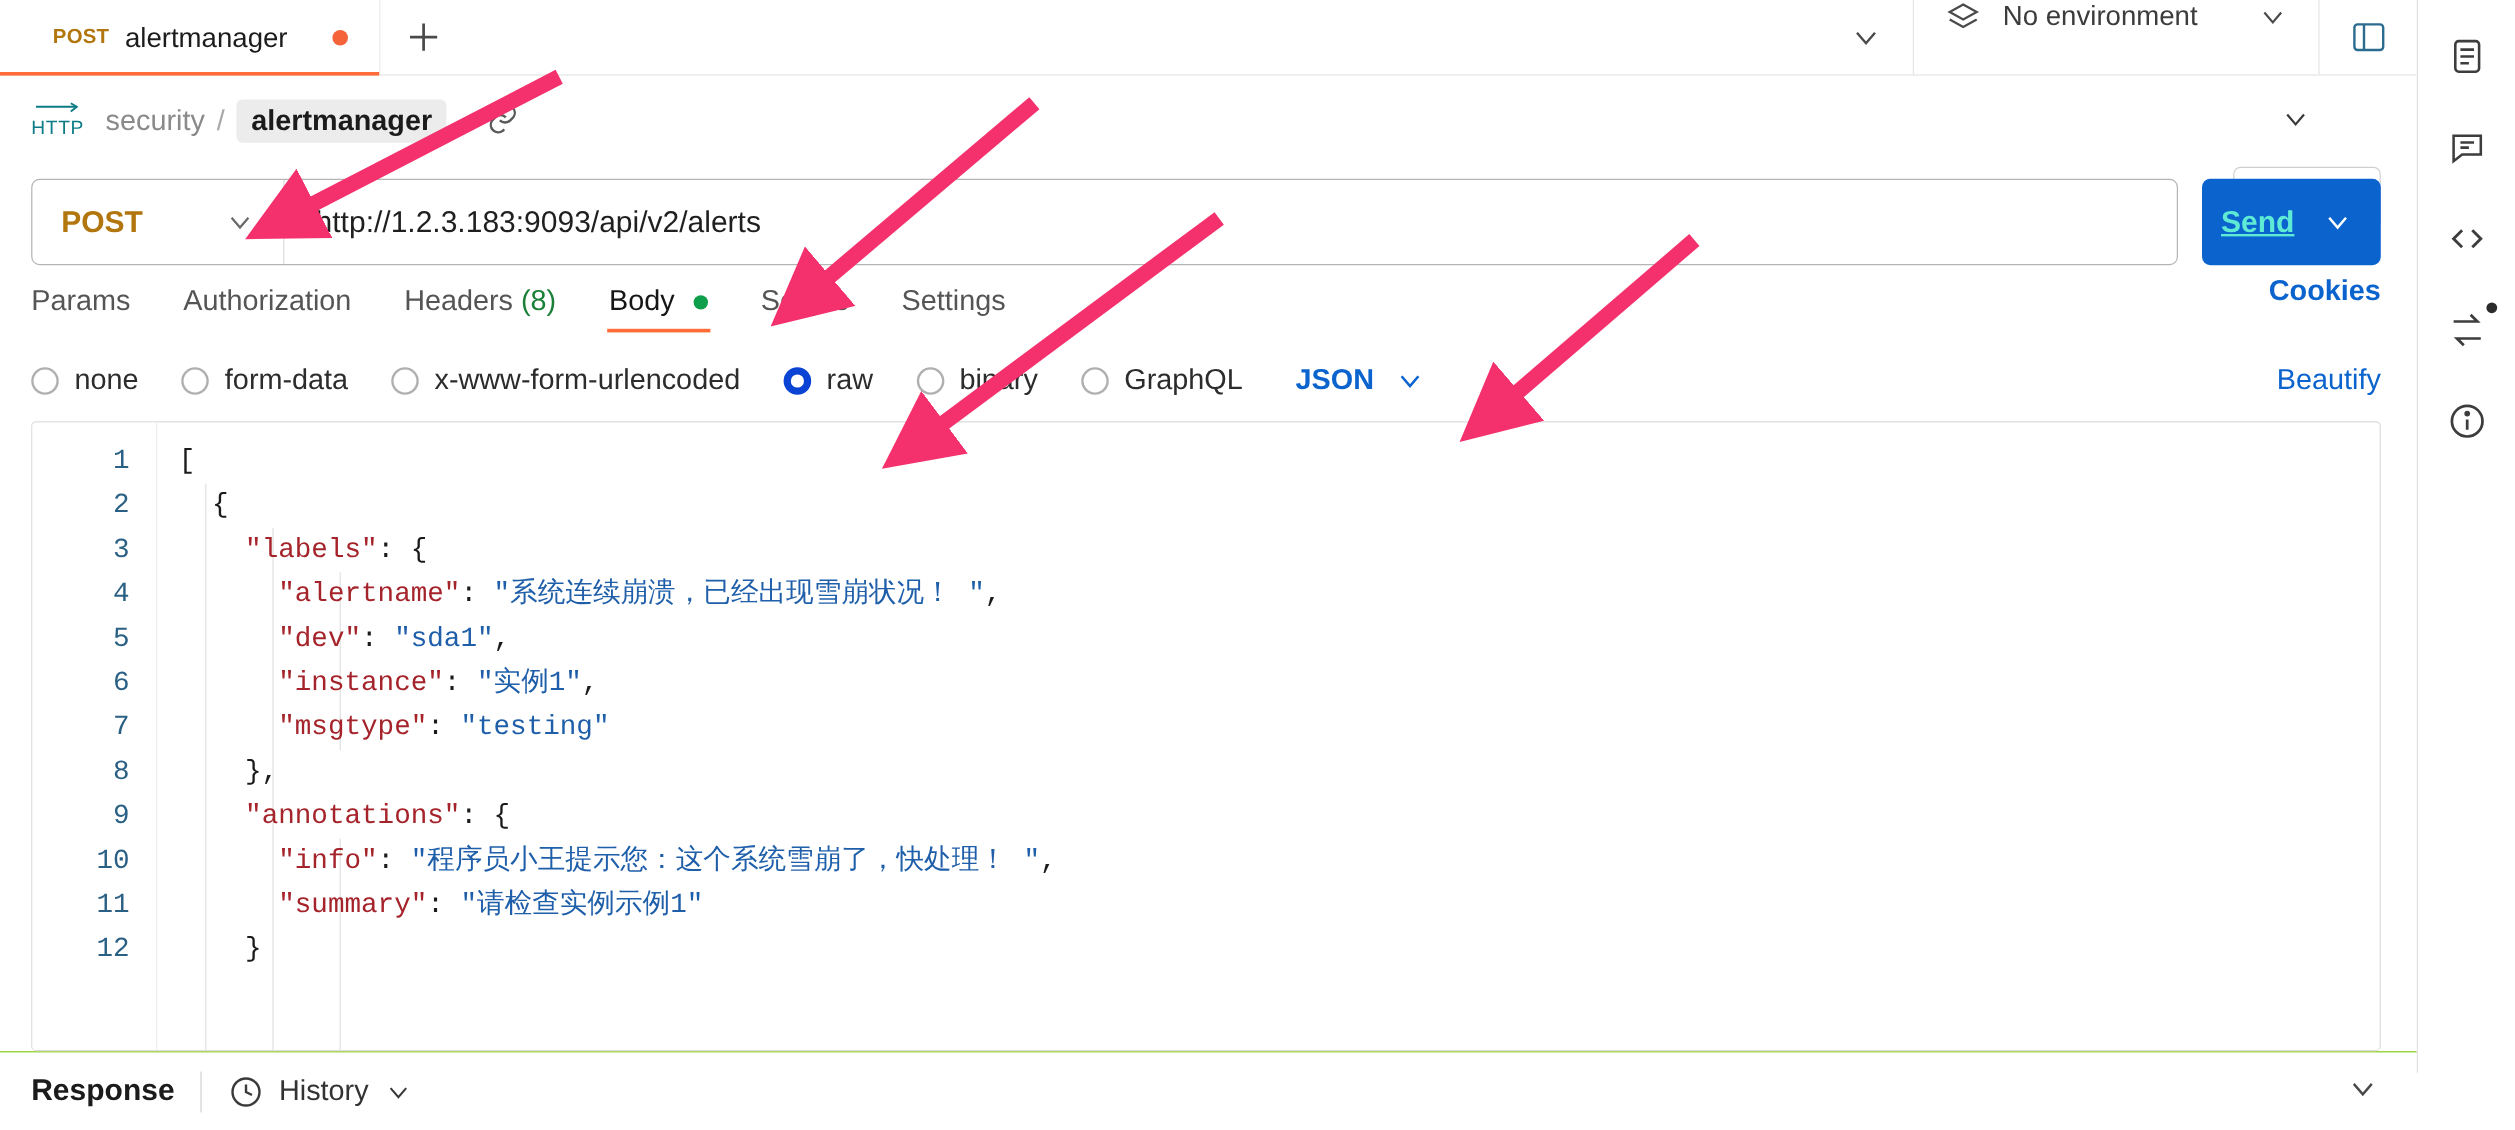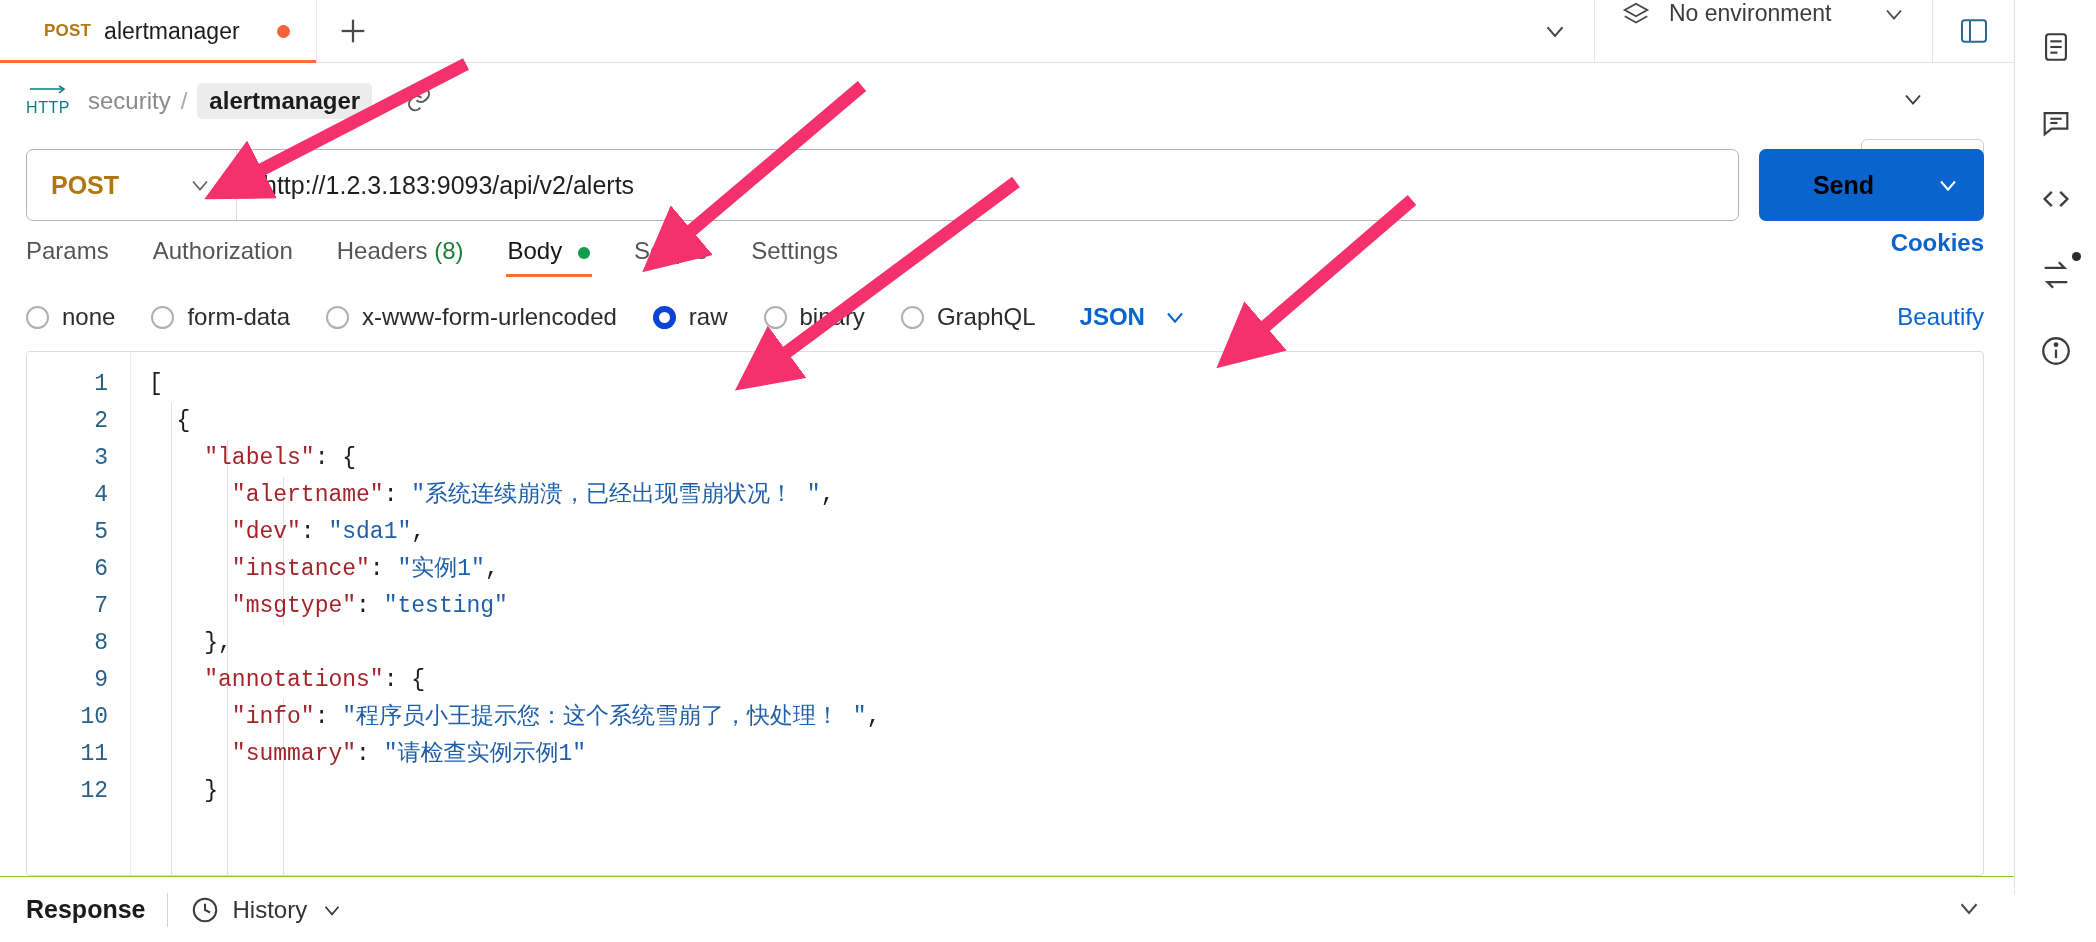--- a/index.html
+++ b/index.html
@@ -72,21 +72,21 @@
   }
   .method-sel {
     width: 210px; display: flex; align-items: center; justify-content: space-between;
     padding: 0 22px 0 24px; border-right: 1px solid #dcdcdc;
   }
   .method-sel .m-label { font-size: 25px; font-weight: 700; color: #b1760e; }
   .url-input { flex: 1; display: flex; align-items: center; padding: 0 26px; font-size: 25px; color: #1f1f1f; text-align: center; }
   .send-wrap {
     display: flex; align-items: stretch; background: #0b63ce; border-radius: 7px; overflow: hidden; height: 72px;
   }
-  .send-btn { display: flex; align-items: center; padding: 0 54px; color: #000000; font-size: 25px; font-weight: 700; }
+  .send-btn { display: flex; align-items: center; padding: 0 16px; color: #5eead4; font-size: 25px; font-weight: 700; text-decoration: underline; }
   .send-caret { display: flex; align-items: center; padding: 0 22px 0 6px; color: #fff; }
 
   
   .reqtabs {
     display: flex; gap: 0; padding: 0 30px 0 26px;
     margin-top: 8px; position: relative;
   }
   .rtab {
     font-size: 24px; color: #555; padding: 8px 22px 12px 22px; position: relative; white-space: nowrap;
   }

